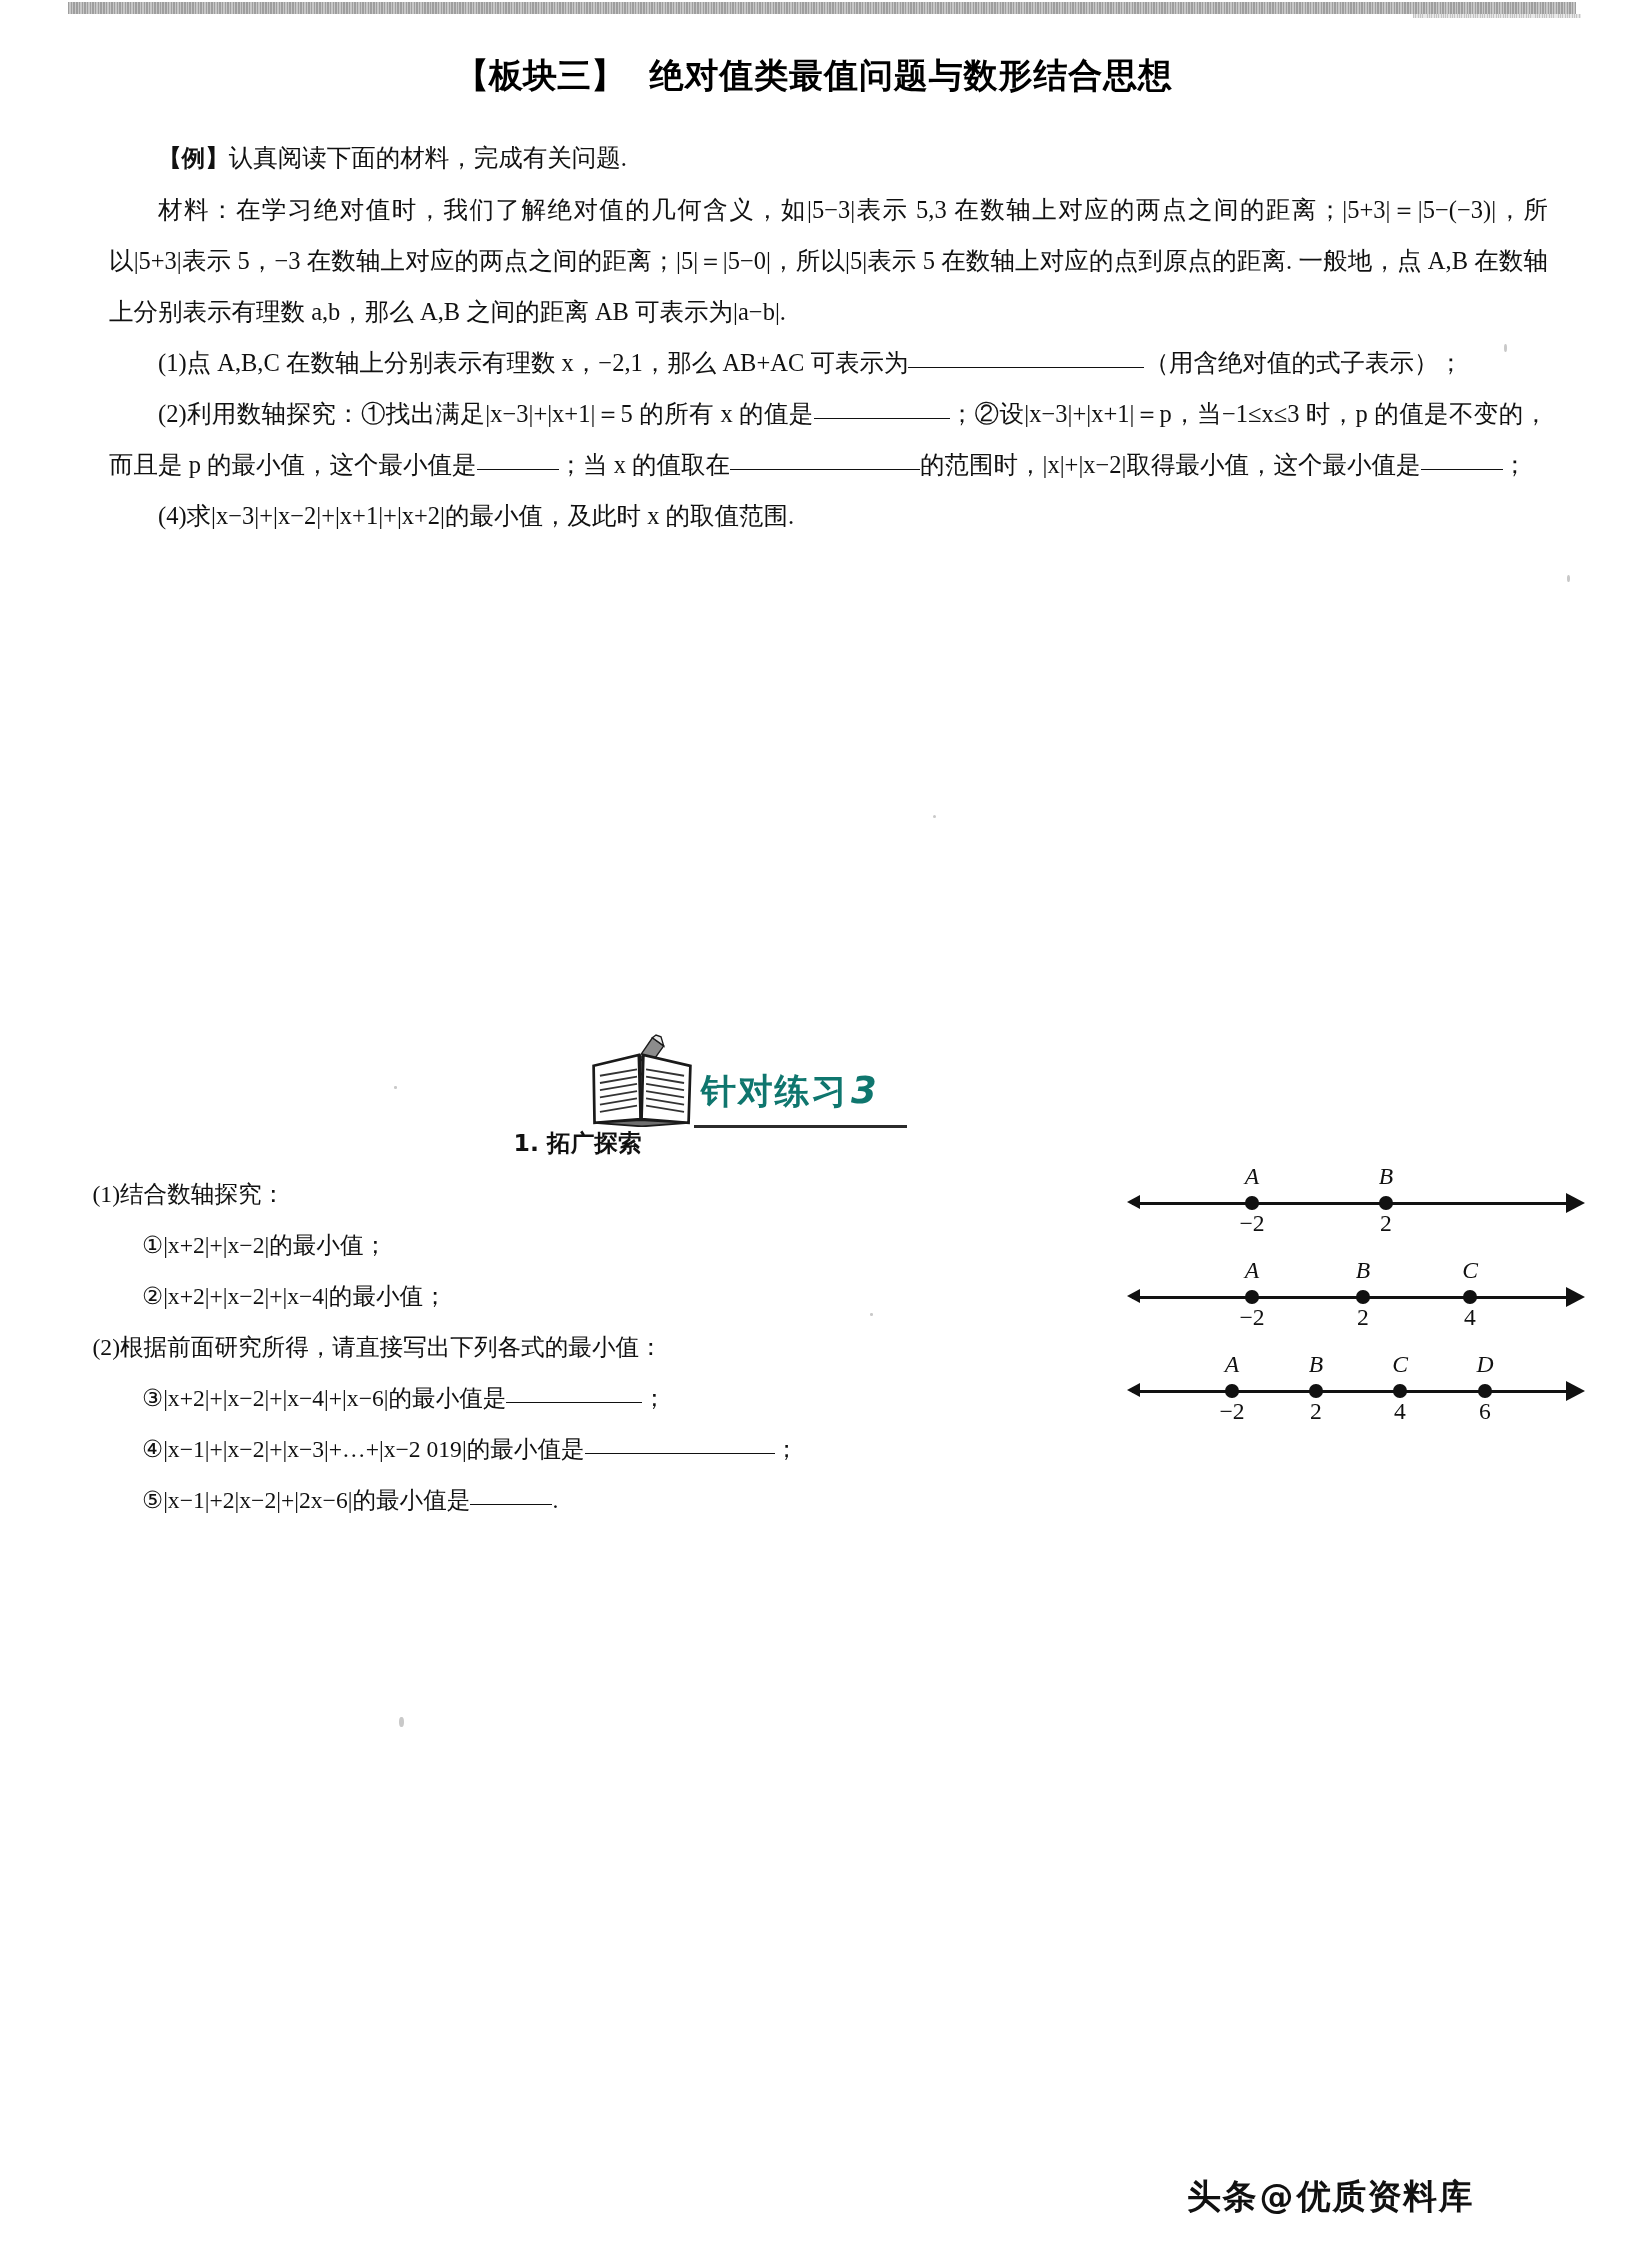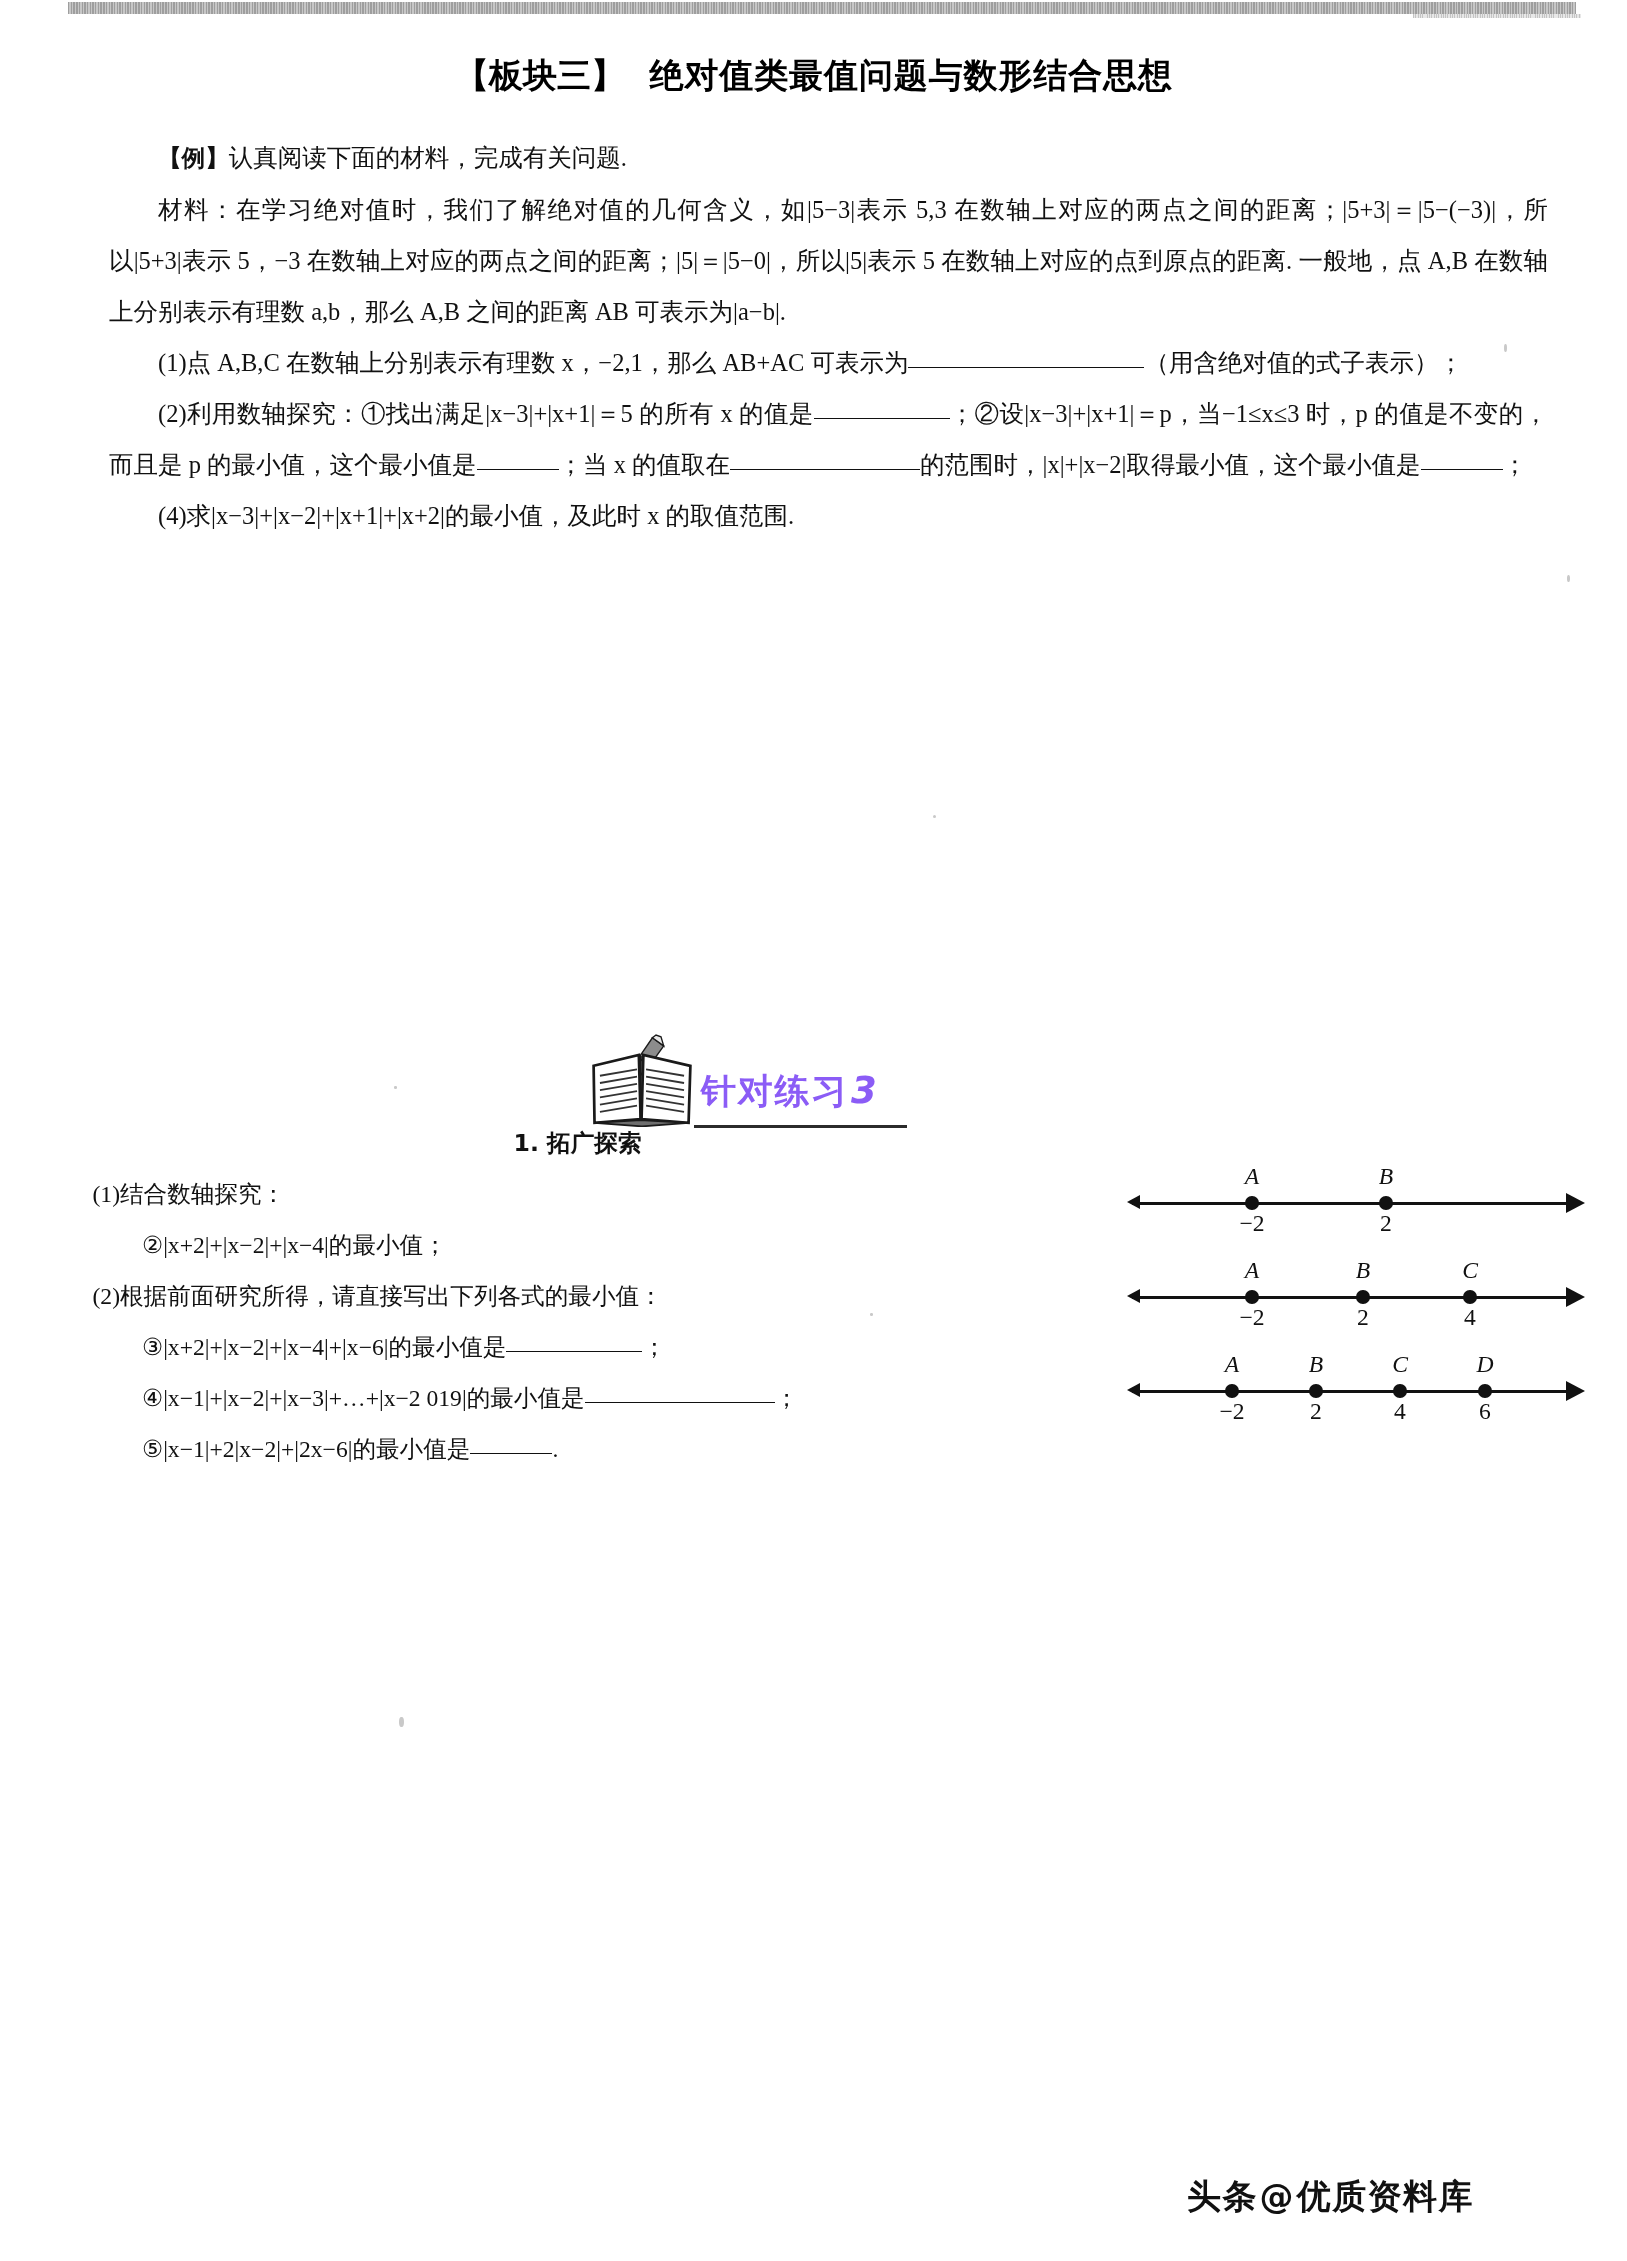--- a/index.html
+++ b/index.html
@@ -91,21 +91,21 @@
   }
   .book-icon { position: absolute; left: 10px; top: 4.5px; }
   .practice-label {
     position: absolute;
     left: 121px;
     top: 39px;
     font-family: "DejaVu Sans", "Liberation Sans", sans-serif;
     font-weight: bold;
     font-size: 35px;
     letter-spacing: 1.8px;
-    color: #8b5cf6;
+    color: #0f766e;
   }
   .practice-label .num {
     font-style: italic;
     font-size: 37px;
     padding-left: 2.7px;
   }
   .practice-rule {
     position: absolute;
     left: 114px;
     top: 96px;
@@ -293,20 +293,21 @@
   </span>
   <span class="practice-rule"></span>
 </div>
 
 <div class="exercise-block">
 
   <div class="ex-title">1. 拓广探索</div>
 
   <div class="ex-l1">(1)结合数轴探究：</div>
 
+  <div class="ex-l2">①|x+2|+|x−2|的最小值；</div>
 
   <div class="ex-l2">②|x+2|+|x−2|+|x−4|的最小值；</div>
 
   <div class="ex-l1">(2)根据前面研究所得，请直接写出下列各式的最小值：</div>
 
   <div class="ex-l2">
     <span>③|x+2|+|x−2|+|x−4|+|x−6|的最小值是</span><span class="blank b-md"></span><span>；</span>
   </div>
 
   <div class="ex-l2">

